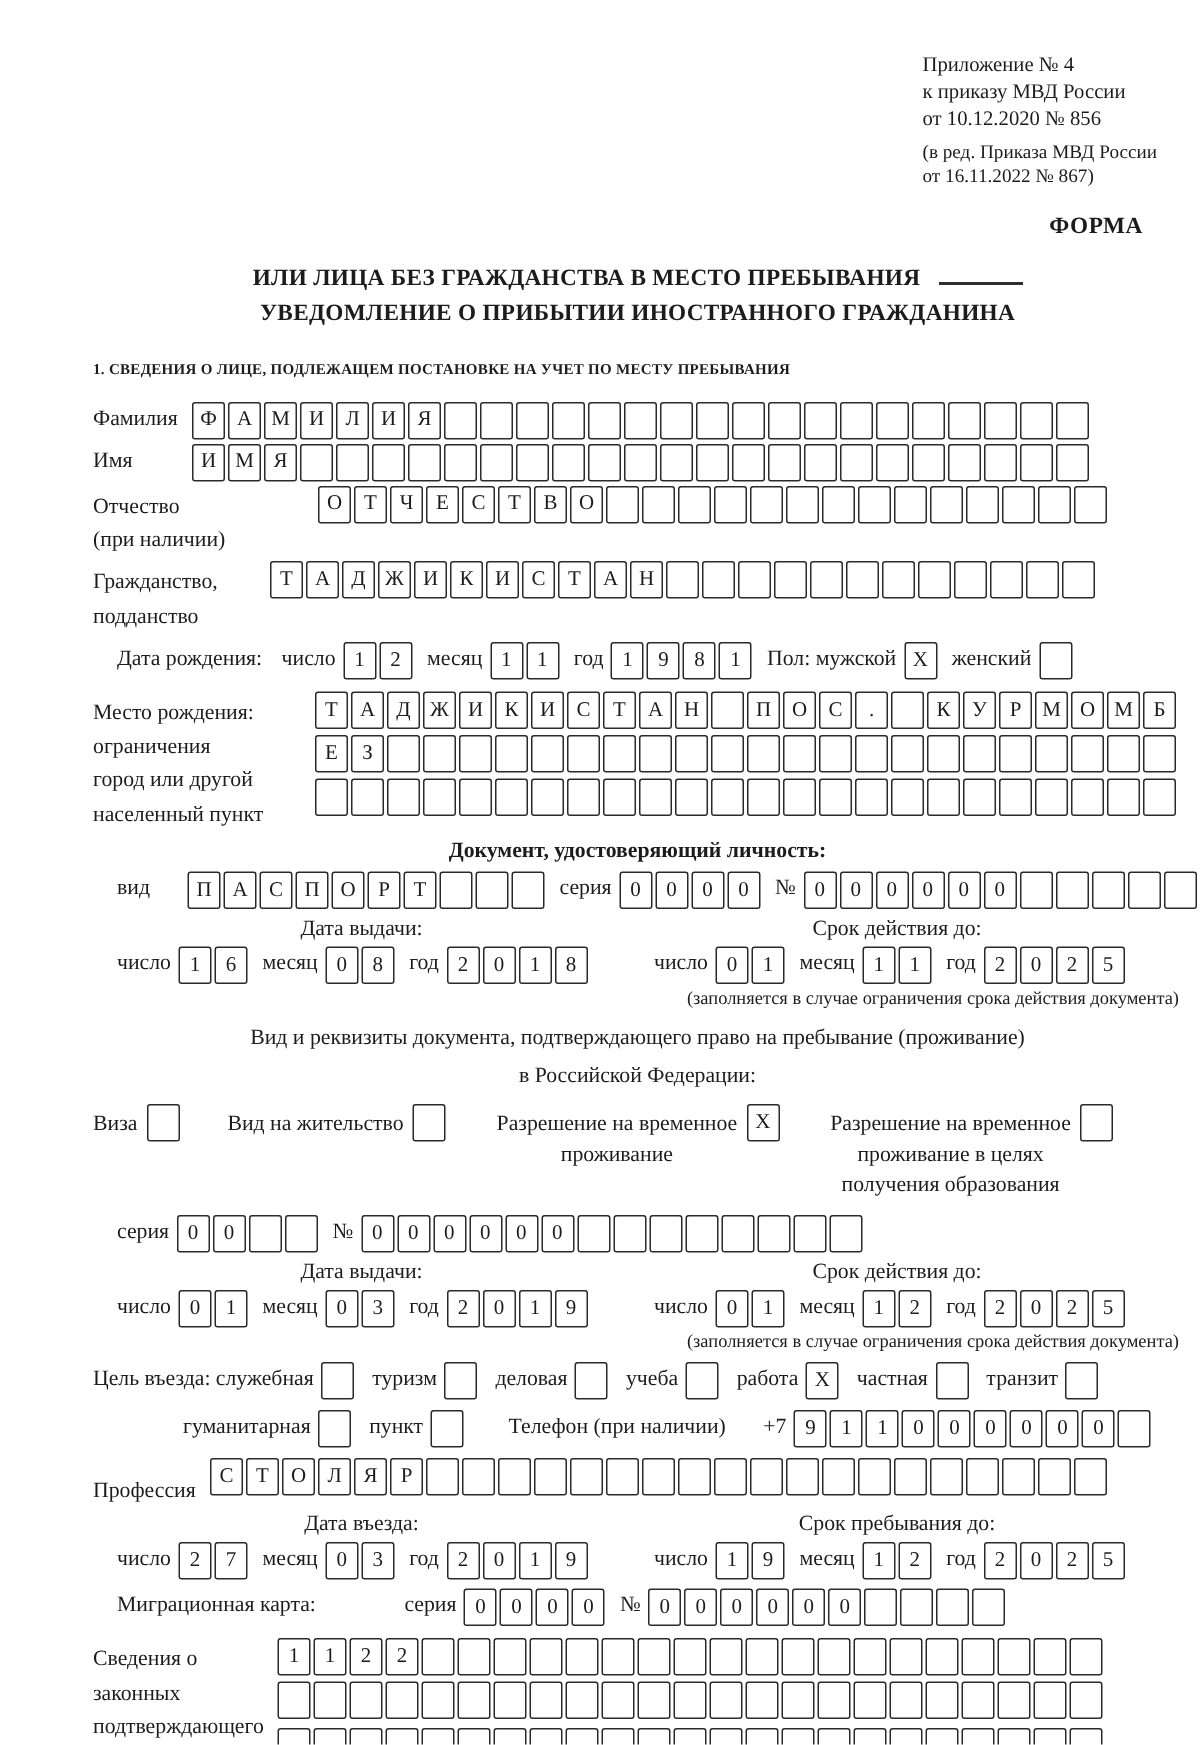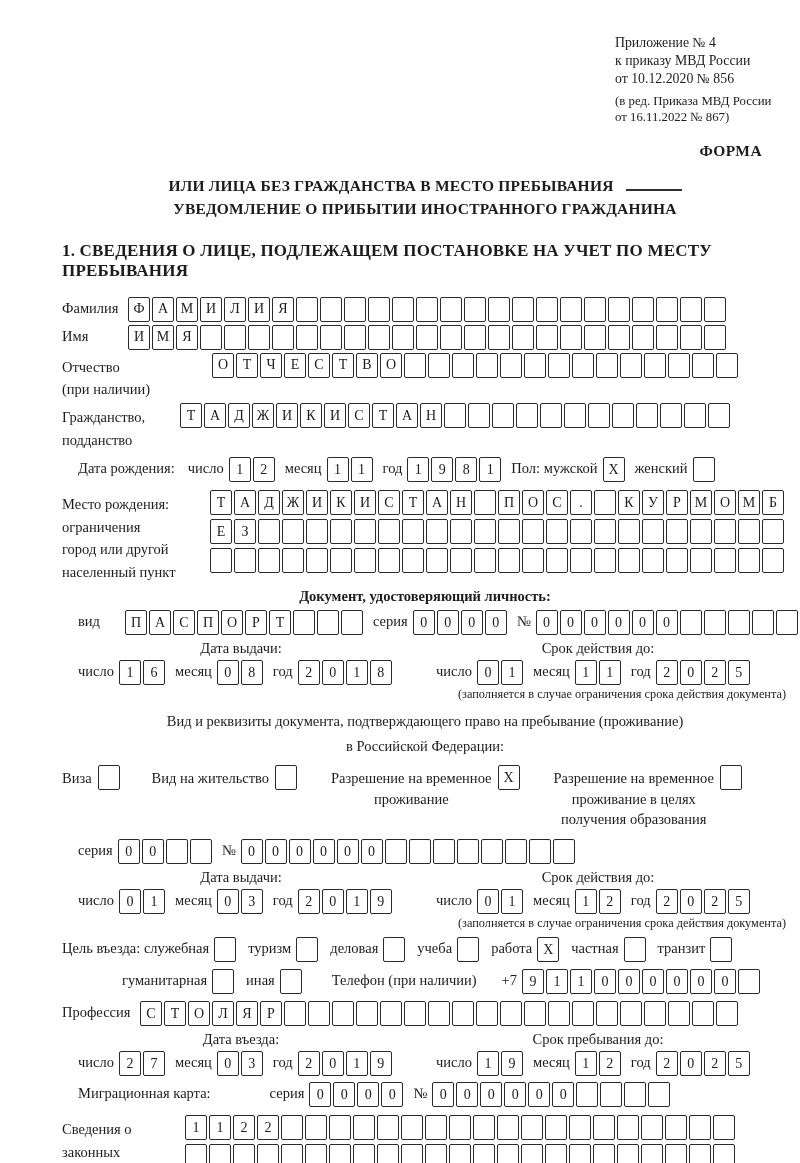--- a/index.html
+++ b/index.html
@@ -14,28 +14,28 @@
 
   
   .appendix { margin-left:553px; font-size:13.8px; line-height:1.3; }
   .appendix .amend { font-size:12.8px; }
   .appendix .amend-first { margin-top:5px; }
   .forma { text-align:right; padding-right:26px; font-weight:bold; font-size:15.5px; margin-top:16px; letter-spacing:0.4px; }
 
   .title { text-align:center; font-weight:bold; font-size:15.5px; margin-top:14px; line-height:1.5; letter-spacing:0.2px; }
   .blank-line { display:inline-block; width:56px; border-bottom:2.2px solid #2e2e2e; margin-left:12px; vertical-align:baseline; }
 
-  .sec-heading { font-weight:bold; font-size:17px; margin-top:20px; margin-bottom:16px; letter-spacing:0.2px; }
+  .sec-heading { font-weight:bold; font-size:10px; margin-top:20px; margin-bottom:16px; letter-spacing:0.2px; }
 
   
   .frow { display:flex; align-items:flex-start; margin-bottom:3px; }
   .lbl { flex:0 0 auto; padding-top:3px; }
   .lbl div { line-height:1.55; }
   .w66 { width:66px; } .w150 { width:150px; } .w118 { width:118px; }
-  .w148 { width:148px; } .w70 { width:70px; } .w115 { width:115px; }
+  .w148 { width:148px; } .w70 { width:70px;margin-top:11px; } .w115 { width:115px; }
   .cells { display:inline-flex; flex-wrap:nowrap; }
   .cell {
     flex:0 0 auto; width:22px; height:25px;
     border:1.5px solid #2a2a2a; border-radius:2px;
     margin-right:2px; background:#fff;
     display:inline-flex; align-items:center; justify-content:center;
     font-size:14px; line-height:1;
   }
   .stack > .cells { display:flex; margin-bottom:4px; }
 
@@ -566,21 +566,21 @@
     <span class="cells">
         <span class="cell"></span>
       </span>
   </div>
 
   <div class="purpose-row indent60" style="margin-top:7px;">
     <span class="ptext">гуманитарная</span>
     <span class="cells">
         <span class="cell"></span>
       </span>
-    <span class="ptext pgap">иная</span>
+    <span class="ptext pgap">пункт</span>
     <span class="cells">
         <span class="cell"></span>
       </span>
     <span class="ptext" style="margin-left:28px;">Телефон (при наличии)</span>
     <span class="ptext" style="margin-left:20px;">+7</span>
     <span class="cells">
         <span class="cell">9</span>
         <span class="cell">1</span>
         <span class="cell">1</span>
         <span class="cell">0</span>

